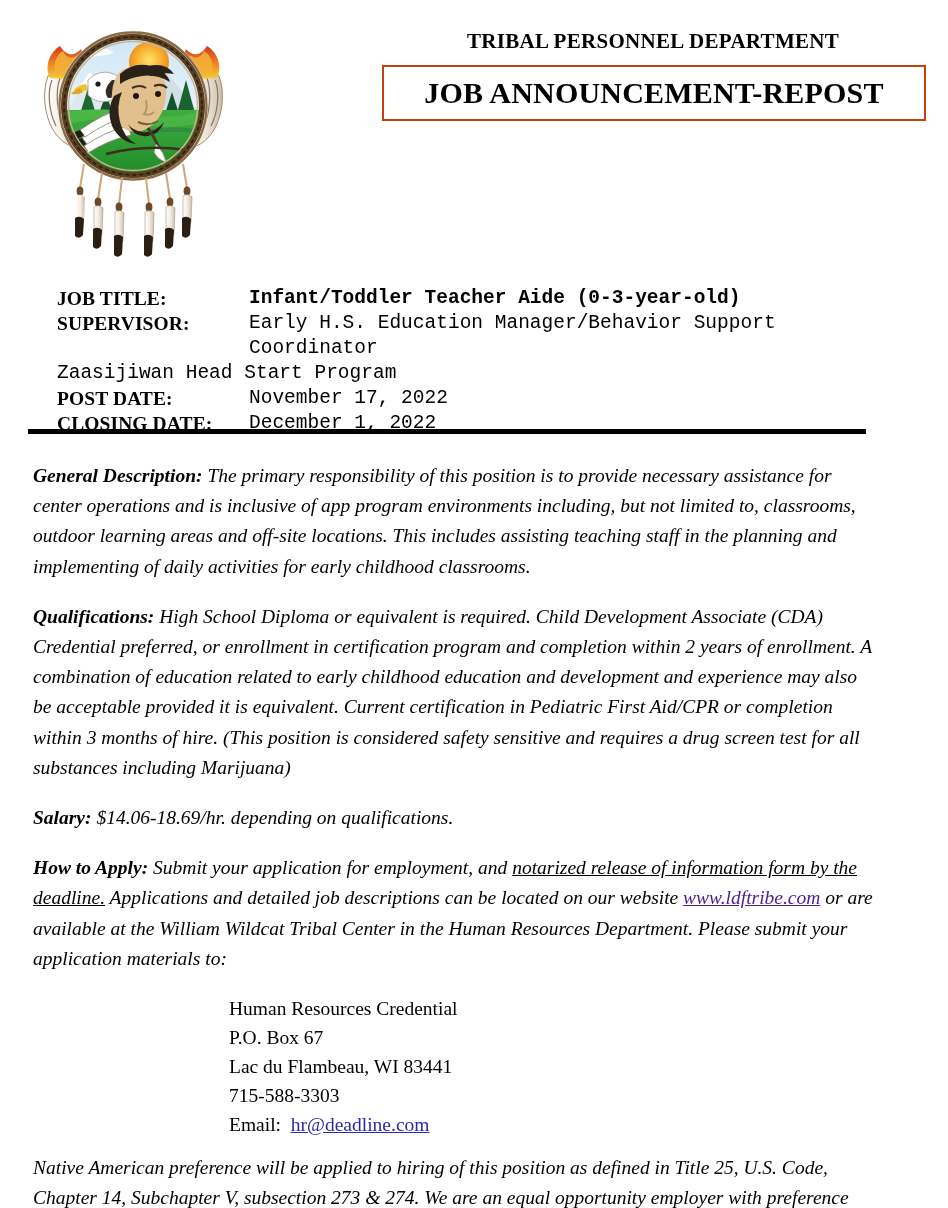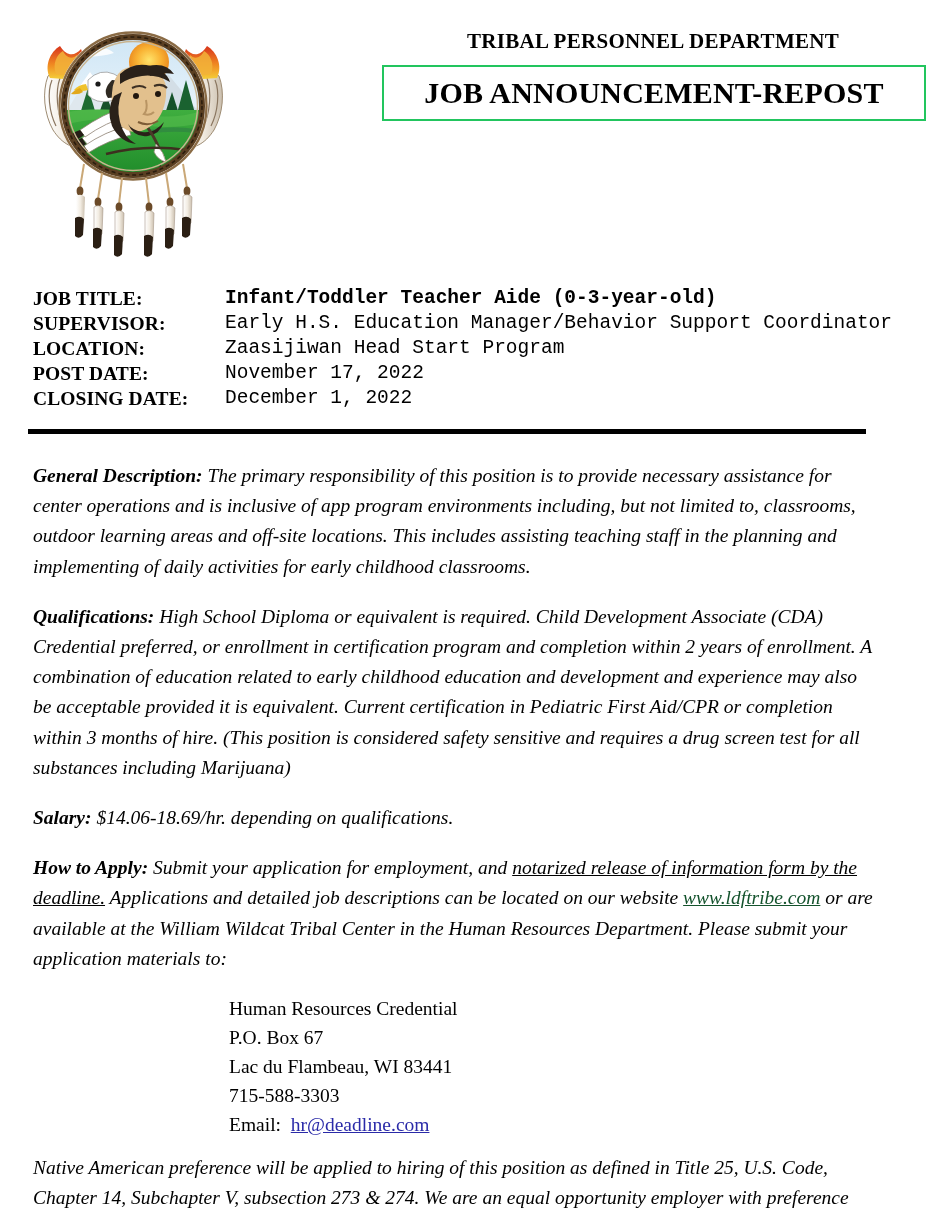--- a/index.html
+++ b/index.html
@@ -47,21 +47,21 @@
   .dept-line {
     text-align: center;
     font-weight: bold;
     font-size: 21px;
     letter-spacing: 0.3px;
     line-height: 26px;
     padding-right: 2px;
   }
   .title-box {
     margin-top: 11px;
-    border: 2px solid #22c55e;
+    border: 2px solid #c2410c;
     height: 52px;
     display: flex;
     align-items: center;
     justify-content: center;
   }
   .title-box-text {
     font-weight: bold;
     font-size: 30px;
     letter-spacing: 0.2px;
     line-height: 34px;
@@ -71,20 +71,21 @@
   .meta {
     position: absolute;
     left: 33px;
     top: 286px;
     width: 880px;
   }
   .meta-row {
     display: flex;
     line-height: 25px;
     font-size: 19.5px;
+    margin-left: 24px;
   }
   .meta-label {
     width: 192px;
     flex: 0 0 192px;
     font-weight: bold;
     letter-spacing: 0.1px;
   }
   .meta-value {
     flex: 1 1 auto;
     font-family: Liberation Mono, monospace;
@@ -116,21 +117,21 @@
   .para {
     margin: 0 0 20px 0;
     font-style: italic;
   }
   .para:last-child { margin-bottom: 0; }
   .lead {
     font-weight: bold;
   }
   .u { text-decoration: underline; }
   .link-web {
-    color: #14532d;
+    color: #4c1d95;
     text-decoration: underline;
   }
   .link-mail {
     color: #2a2aa8;
     text-decoration: underline;
   }
   .address {
     margin: 0 0 0 0;
     padding-left: 196px;
     line-height: 29px;
@@ -316,21 +317,20 @@
   <div class="meta">
     <div class="meta-row">
       <div class="meta-label">JOB TITLE:</div>
       <div class="meta-value bold">Infant/Toddler Teacher Aide (0-3-year-old)</div>
     </div>
     <div class="meta-row">
       <div class="meta-label">SUPERVISOR:</div>
       <div class="meta-value">Early H.S. Education Manager/Behavior Support Coordinator</div>
     </div>
     <div class="meta-row">
-      <div class="meta-label">LOCATION:</div>
       <div class="meta-value">Zaasijiwan Head Start Program</div>
     </div>
     <div class="meta-row">
       <div class="meta-label">POST DATE:</div>
       <div class="meta-value">November 17, 2022</div>
     </div>
     <div class="meta-row">
       <div class="meta-label">CLOSING DATE:</div>
       <div class="meta-value">December 1, 2022</div>
     </div>

